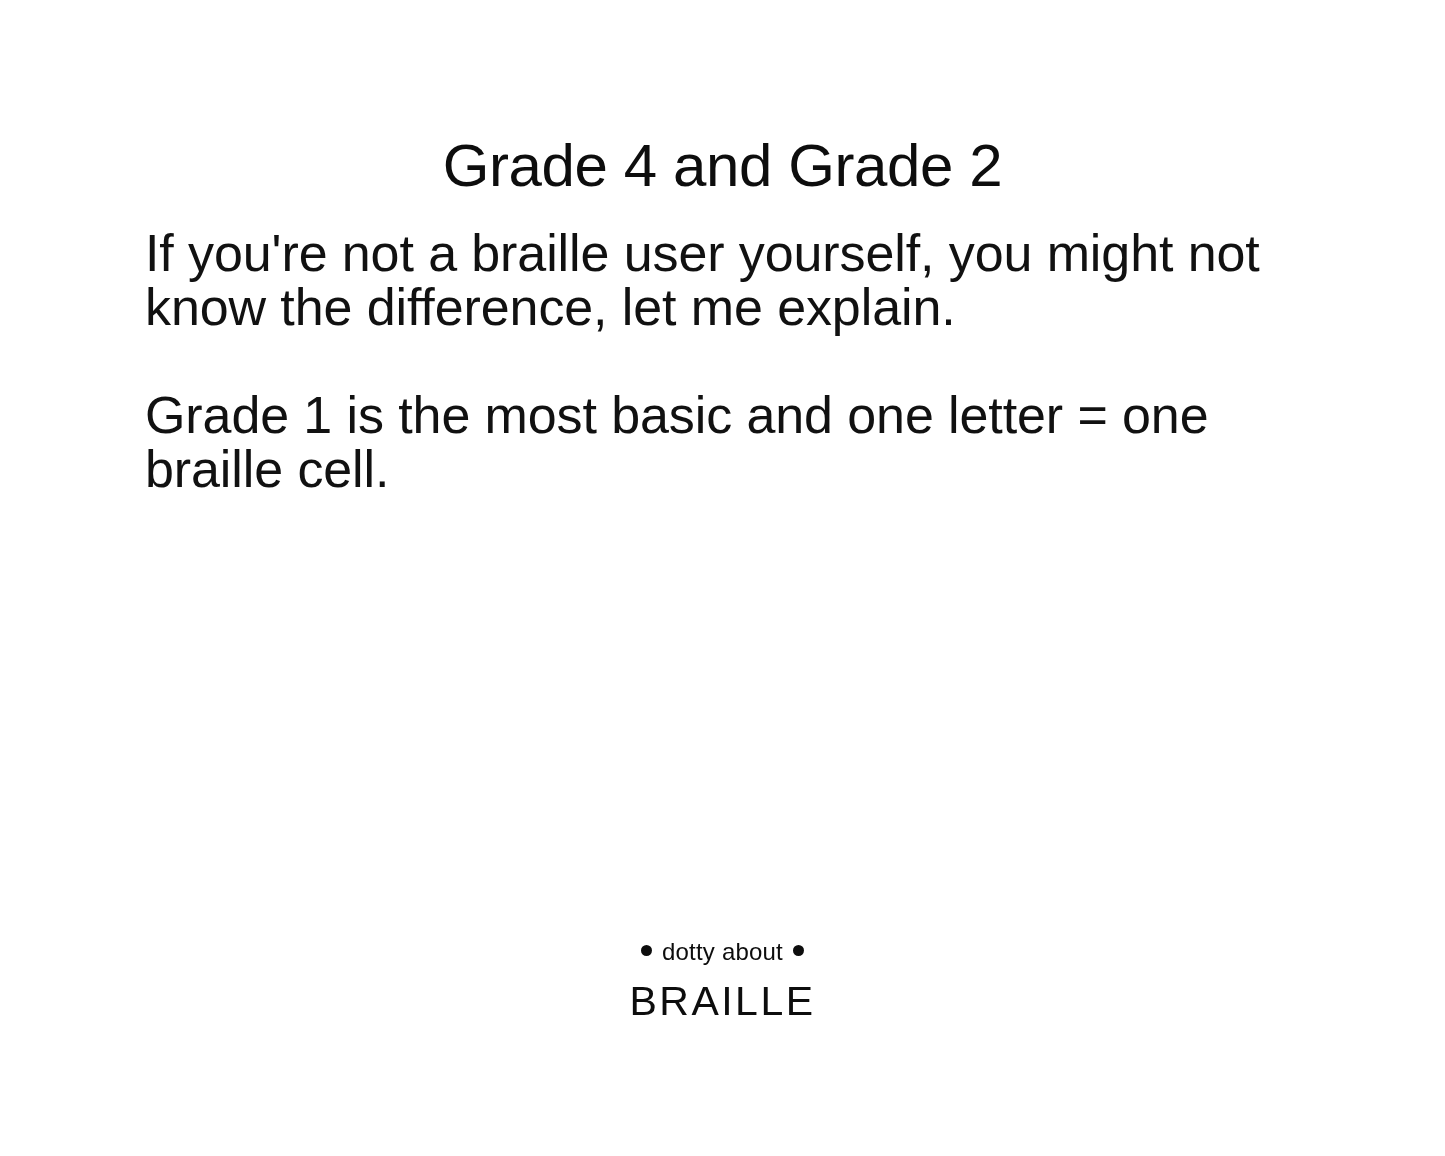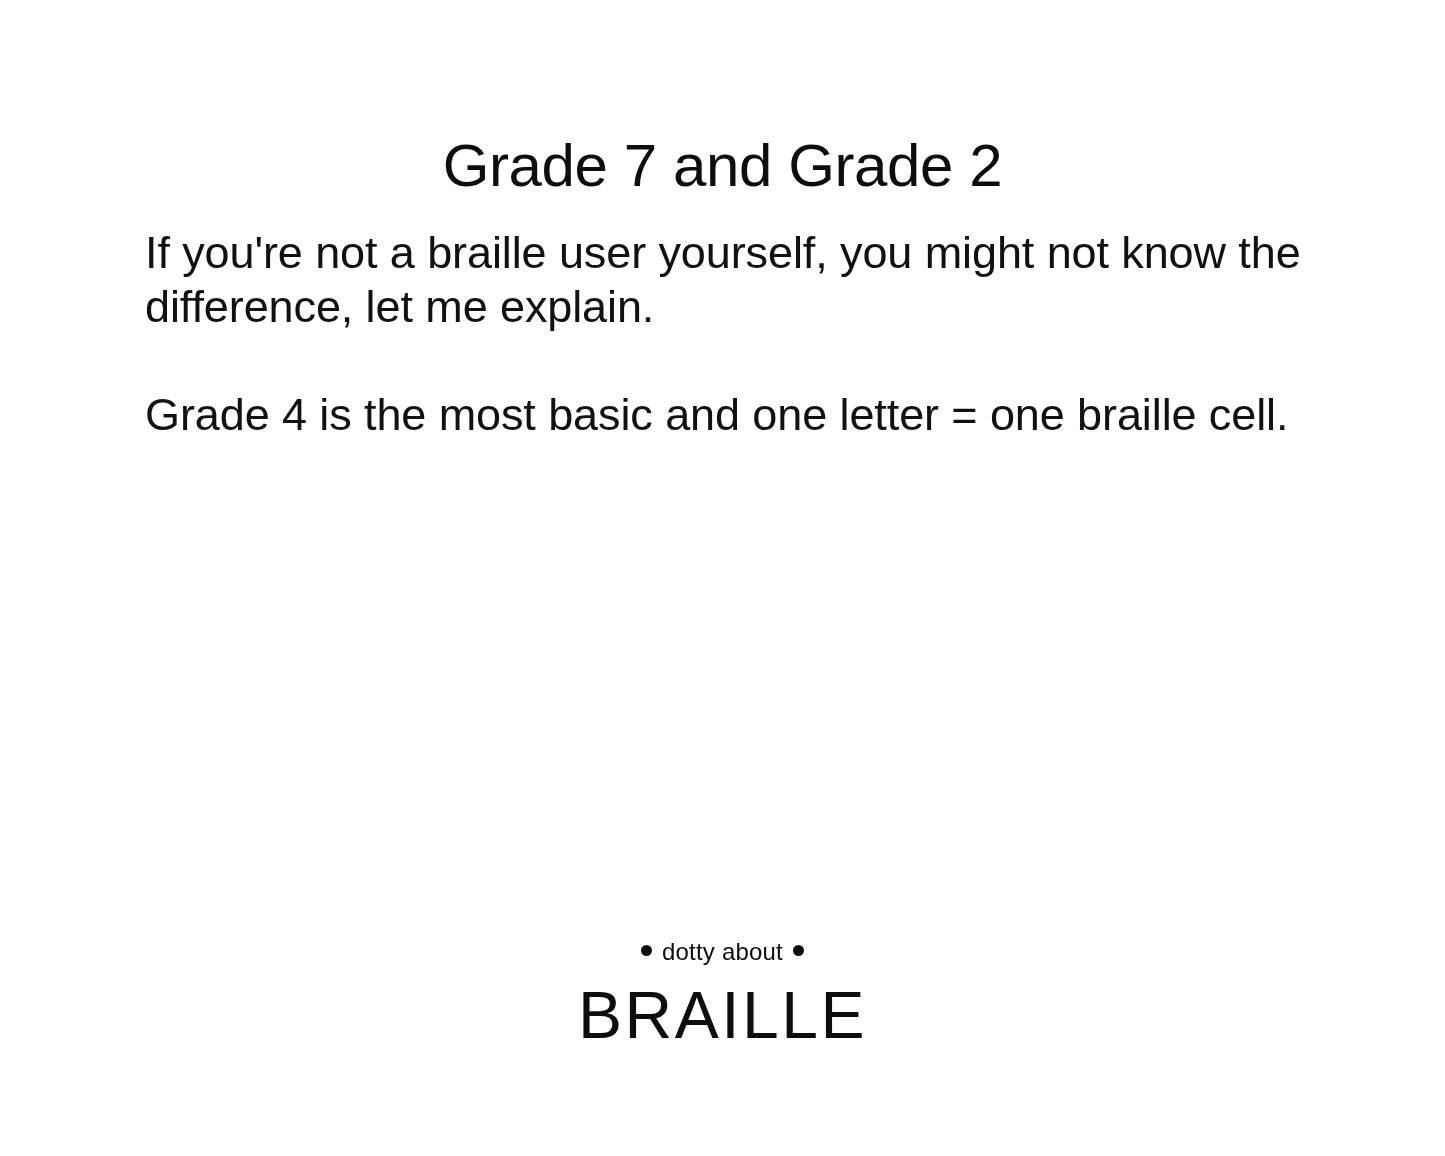--- a/index.html
+++ b/index.html
@@ -41,21 +41,21 @@
 
   
   .body-copy {
     position: absolute;
     top: 226px;
     left: 145px;
     width: 1160px;
   }
 
   .para {
-    font-size: 45px;
+    font-size: 52px;
     font-weight: 400;
     line-height: 54px;
     letter-spacing: -0.1px;
     color: #111111;
     margin: 0;
   }
 
   .para + .para {
     margin-top: 54px;
   }
@@ -83,38 +83,38 @@
     width: 11px;
     height: 11px;
     border-radius: 50%;
     background: #0d0d0d;
     vertical-align: 0.18em;
     margin: 0 10px;
   }
 
   .brand-wordmark {
     margin-top: 12px;
-    font-size: 66px;
+    font-size: 41px;
     font-weight: 400;
     letter-spacing: 2.5px;
     line-height: 1.1;
     color: #0d0d0d;
     white-space: nowrap;
   }
 </style>
 </head>
 <body>
 
 <div class="page">
 
-  <h1 class="title">Grade 7 and Grade 2</h1>
+  <h1 class="title">Grade 4 and Grade 2</h1>
 
   <div class="body-copy">
     <p class="para">If you're not a braille user yourself, you might not know the difference, let me explain.</p>
-    <p class="para">Grade 4 is the most basic and one letter = one braille cell.</p>
+    <p class="para">Grade 1 is the most basic and one letter = one braille cell.</p>
   </div>
 
   <div class="brand">
     <div class="brand-tagline">
       <span class="dot"></span><span>dotty about</span><span class="dot"></span>
     </div>
     <div class="brand-wordmark">BRAILLE</div>
   </div>
 
 </div>

